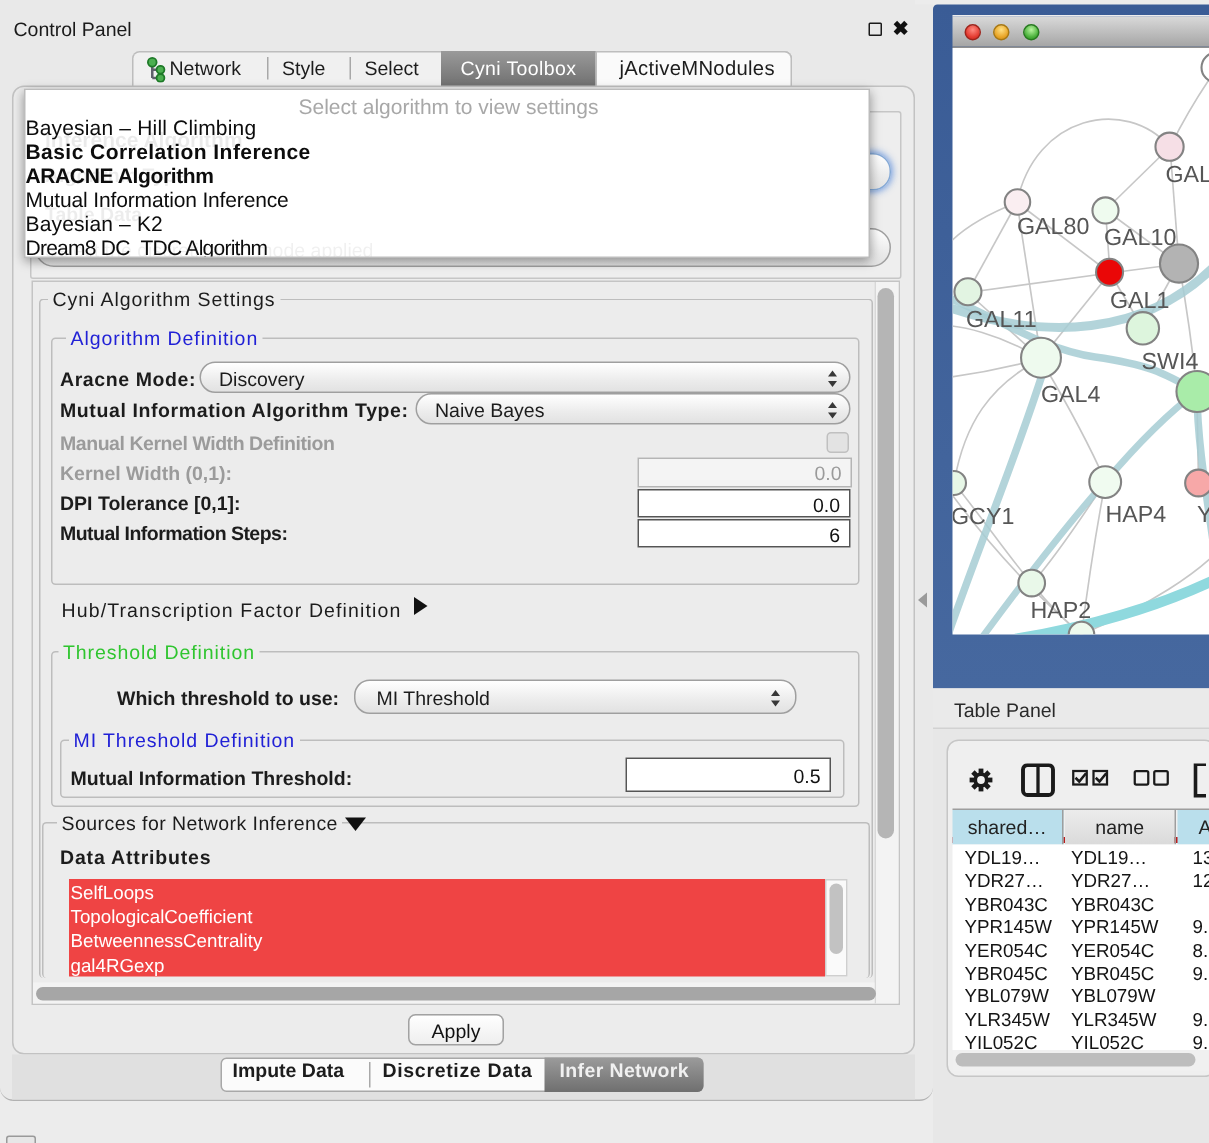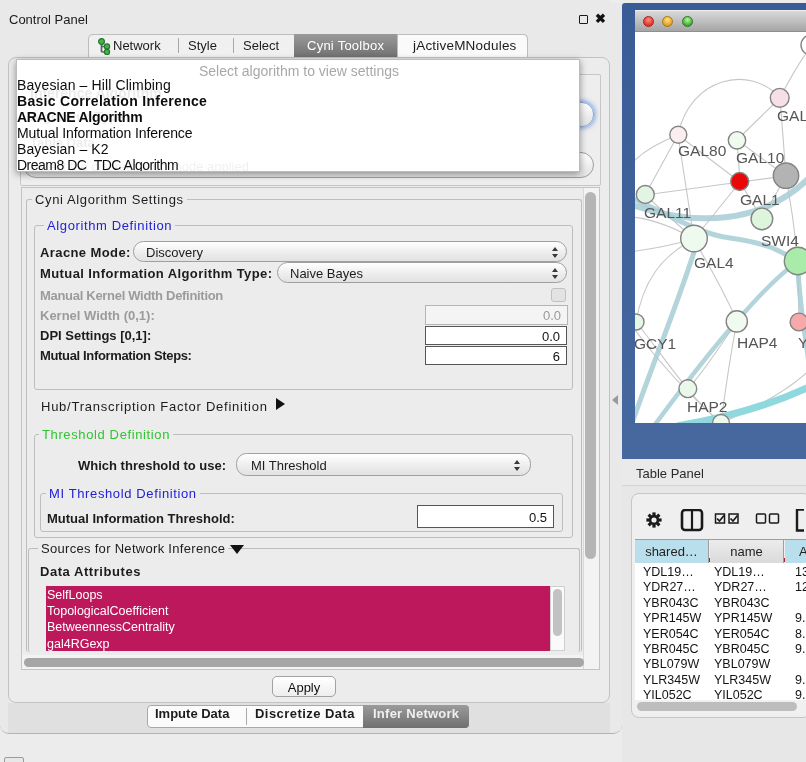--- a/index.html
+++ b/index.html
@@ -83,21 +83,21 @@
   </div>
   <div class="abs b13" style="left:40px;top:266px;letter-spacing:0.4px;">Mutual Information Algorithm Type:</div>
   <div class="abs combo" style="left:277px;top:262px;width:290px;height:21px;">
     <span class="abs r13" style="left:12px;top:3px;">Naive Bayes</span>
     <span class="updown" style="right:8px;top:5px;height:12px;"></span>
   </div>
   <div class="abs b13 gray" style="left:40px;top:288px;letter-spacing:-0.3px;">Manual Kernel Width Definition</div>
   <div class="abs" style="left:551px;top:288px;width:15px;height:14px;background:#e3e3e3;border:1px solid #c0c0c0;border-radius:3px;"></div>
   <div class="abs b13 gray" style="left:40px;top:308px;">Kernel Width (0,1):</div>
   <div class="abs tf" style="left:425px;top:305px;width:143px;height:20px;background:#f4f4f4;border-color:#b5b5b5;color:#9a9a9a;">0.0</div>
-  <div class="abs b13" style="left:40px;top:328px;">DPI Settings [0,1]:</div>
+  <div class="abs b13" style="left:40px;top:328px;">DPI Tolerance [0,1]:</div>
   <div class="abs tf" style="left:425px;top:326px;width:142px;height:19px;">0.0</div>
   <div class="abs b13" style="left:40px;top:348px;letter-spacing:-0.35px;">Mutual Information Steps:</div>
   <div class="abs tf" style="left:425px;top:346px;width:142px;height:19px;">6</div>
 
   <div class="abs r13" style="left:41px;top:399px;letter-spacing:0.75px;">Hub/Transcription Factor Definition</div>
   <div class="abs" style="left:276px;top:398px;width:0;height:0;border-top:6.5px solid transparent;border-bottom:6.5px solid transparent;border-left:9px solid #111;"></div>
 
   <div class="abs frame" style="left:34px;top:434px;width:539px;height:104px;">
     <div class="ftitle" style="left:4px;color:#2fc52f;">Threshold Definition</div>
   </div>
@@ -110,21 +110,21 @@
     <div class="ftitle" style="left:5px;color:#2121d6;">MI Threshold Definition</div>
   </div>
   <div class="abs b13" style="left:47px;top:511px;">Mutual Information Threshold:</div>
   <div class="abs tf" style="left:417px;top:505px;width:137px;height:23px;padding-top:4px;">0.5</div>
 
   <div class="abs frame" style="left:28px;top:548px;width:552px;height:104px;border-bottom:none;">
     <div class="ftitle" style="left:9px;color:#1c1c1c;letter-spacing:0.3px;">Sources for Network Inference</div>
   </div>
   <div class="abs" style="left:230px;top:545px;width:0;height:0;border-left:7px solid transparent;border-right:7px solid transparent;border-top:9px solid #111;"></div>
   <div class="abs b13" style="left:40px;top:564px;letter-spacing:0.55px;">Data Attributes</div>
-  <div class="abs" style="left:46px;top:586px;width:504px;height:65px;background:#be185d;overflow:hidden;">
+  <div class="abs" style="left:46px;top:586px;width:504px;height:65px;background:#ef4444;overflow:hidden;">
     <div style="font-size:12.5px;color:#fff;padding:1px 0 0 1px;line-height:16.2px;">SelfLoops<br>TopologicalCoefficient<br>BetweennessCentrality<br>gal4RGexp</div>
   </div>
   <div class="abs" style="left:550px;top:586px;width:15px;height:65px;background:#fafafa;border:1px solid #cfcfcf;"></div>
   <div class="abs" style="left:553px;top:589px;width:9px;height:47px;background:#c2c2c2;border-radius:5px;"></div>
 
   <div class="abs" style="left:272px;top:676px;width:64px;height:21px;background:linear-gradient(#ffffff,#eeeeee);border:1px solid #a2a2a2;border-radius:5px;text-align:center;font-size:13px;color:#111;padding-top:3px;">Apply</div>
 
   <div class="abs" style="left:8px;top:703px;width:602px;height:30px;background:#e0e0e0;"></div>
 
   <div class="abs" style="left:147px;top:705px;width:322px;height:23px;background:#fbfbfb;border:1px solid #a8a8a8;border-radius:4px;"></div>

